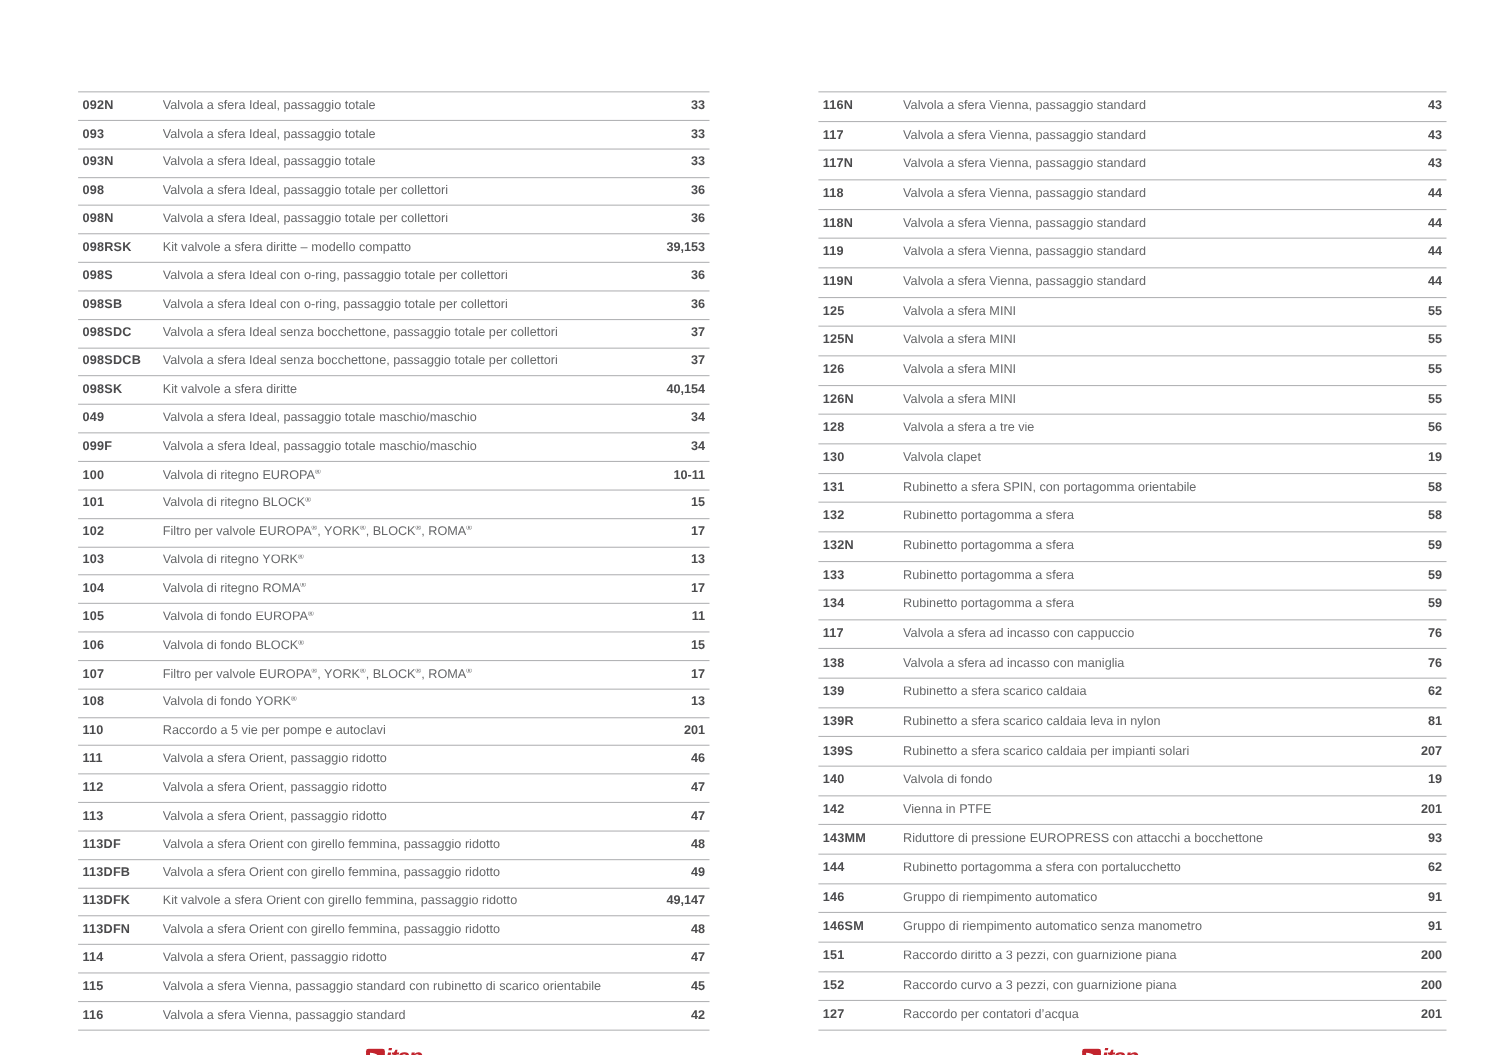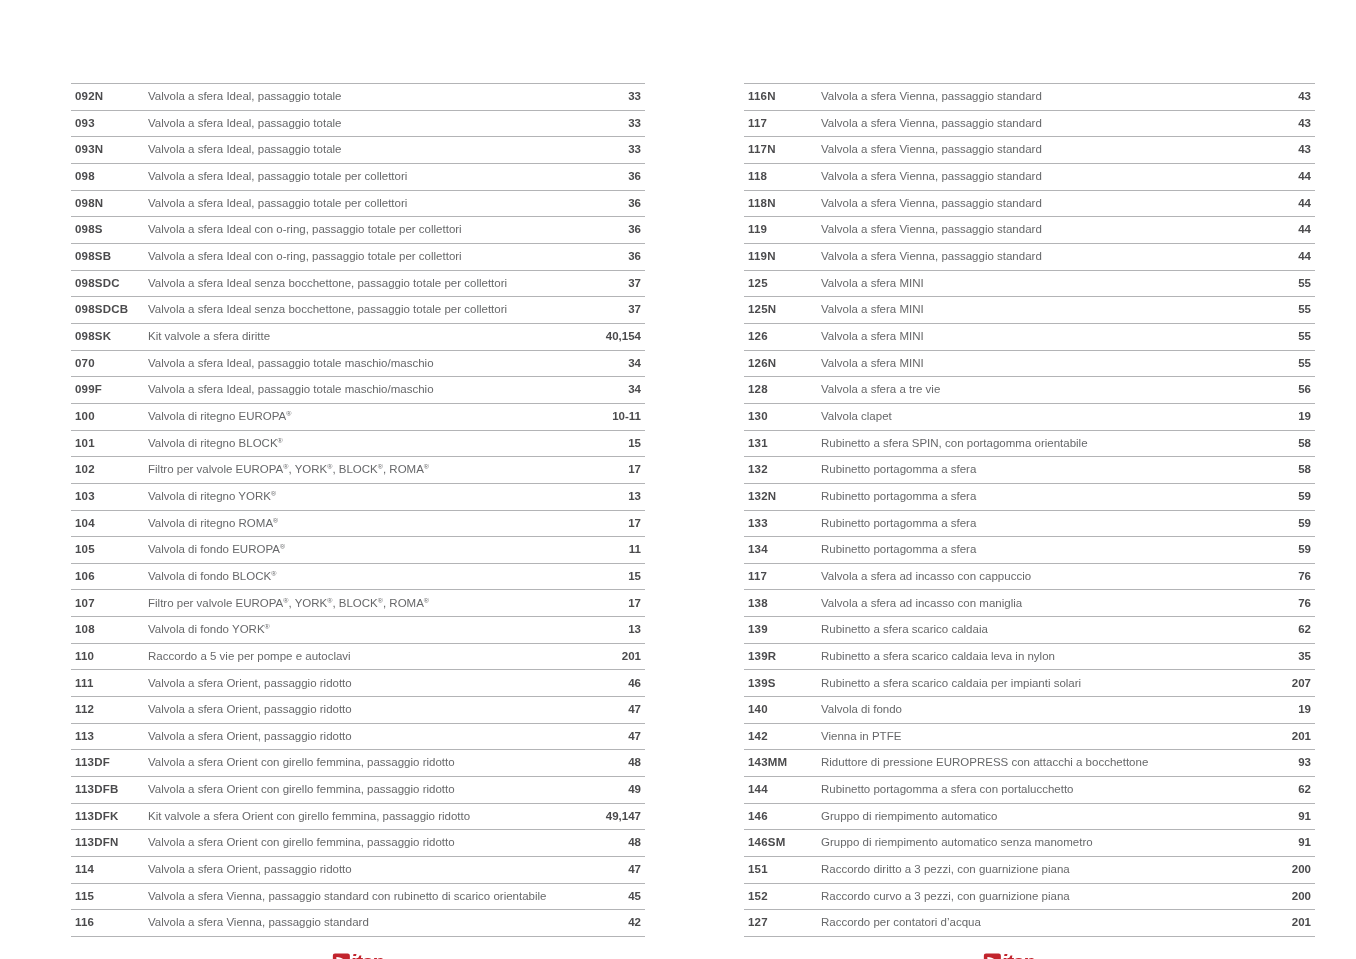--- a/index.html
+++ b/index.html
@@ -127,20 +127,25 @@
     <span class="cell-desc">Valvola a sfera Ideal, passaggio totale per collettori</span>
     <span class="cell-page">36</span>
   </div>
 
   <div class="row">
     <span class="cell-code">098N</span>
     <span class="cell-desc">Valvola a sfera Ideal, passaggio totale per collettori</span>
     <span class="cell-page">36</span>
   </div>
 
+  <div class="row">
+    <span class="cell-code">098RSK</span>
+    <span class="cell-desc">Kit valvole a sfera diritte – modello compatto</span>
+    <span class="cell-page">39,153</span>
+  </div>
 
   <div class="row">
     <span class="cell-code">098S</span>
     <span class="cell-desc">Valvola a sfera Ideal con o-ring, passaggio totale per collettori</span>
     <span class="cell-page">36</span>
   </div>
 
   <div class="row">
     <span class="cell-code">098SB</span>
     <span class="cell-desc">Valvola a sfera Ideal con o-ring, passaggio totale per collettori</span>
@@ -159,21 +164,21 @@
     <span class="cell-page">37</span>
   </div>
 
   <div class="row">
     <span class="cell-code">098SK</span>
     <span class="cell-desc">Kit valvole a sfera diritte</span>
     <span class="cell-page">40,154</span>
   </div>
 
   <div class="row">
-    <span class="cell-code">070</span>
+    <span class="cell-code">049</span>
     <span class="cell-desc">Valvola a sfera Ideal, passaggio totale maschio/maschio</span>
     <span class="cell-page">34</span>
   </div>
 
   <div class="row">
     <span class="cell-code">099F</span>
     <span class="cell-desc">Valvola a sfera Ideal, passaggio totale maschio/maschio</span>
     <span class="cell-page">34</span>
   </div>
 
@@ -421,21 +426,21 @@
 
   <div class="row">
     <span class="cell-code">139</span>
     <span class="cell-desc">Rubinetto a sfera scarico caldaia</span>
     <span class="cell-page">62</span>
   </div>
 
   <div class="row">
     <span class="cell-code">139R</span>
     <span class="cell-desc">Rubinetto a sfera scarico caldaia leva in nylon</span>
-    <span class="cell-page">35</span>
+    <span class="cell-page">81</span>
   </div>
 
   <div class="row">
     <span class="cell-code">139S</span>
     <span class="cell-desc">Rubinetto a sfera scarico caldaia per impianti solari</span>
     <span class="cell-page">207</span>
   </div>
 
   <div class="row">
     <span class="cell-code">140</span>

